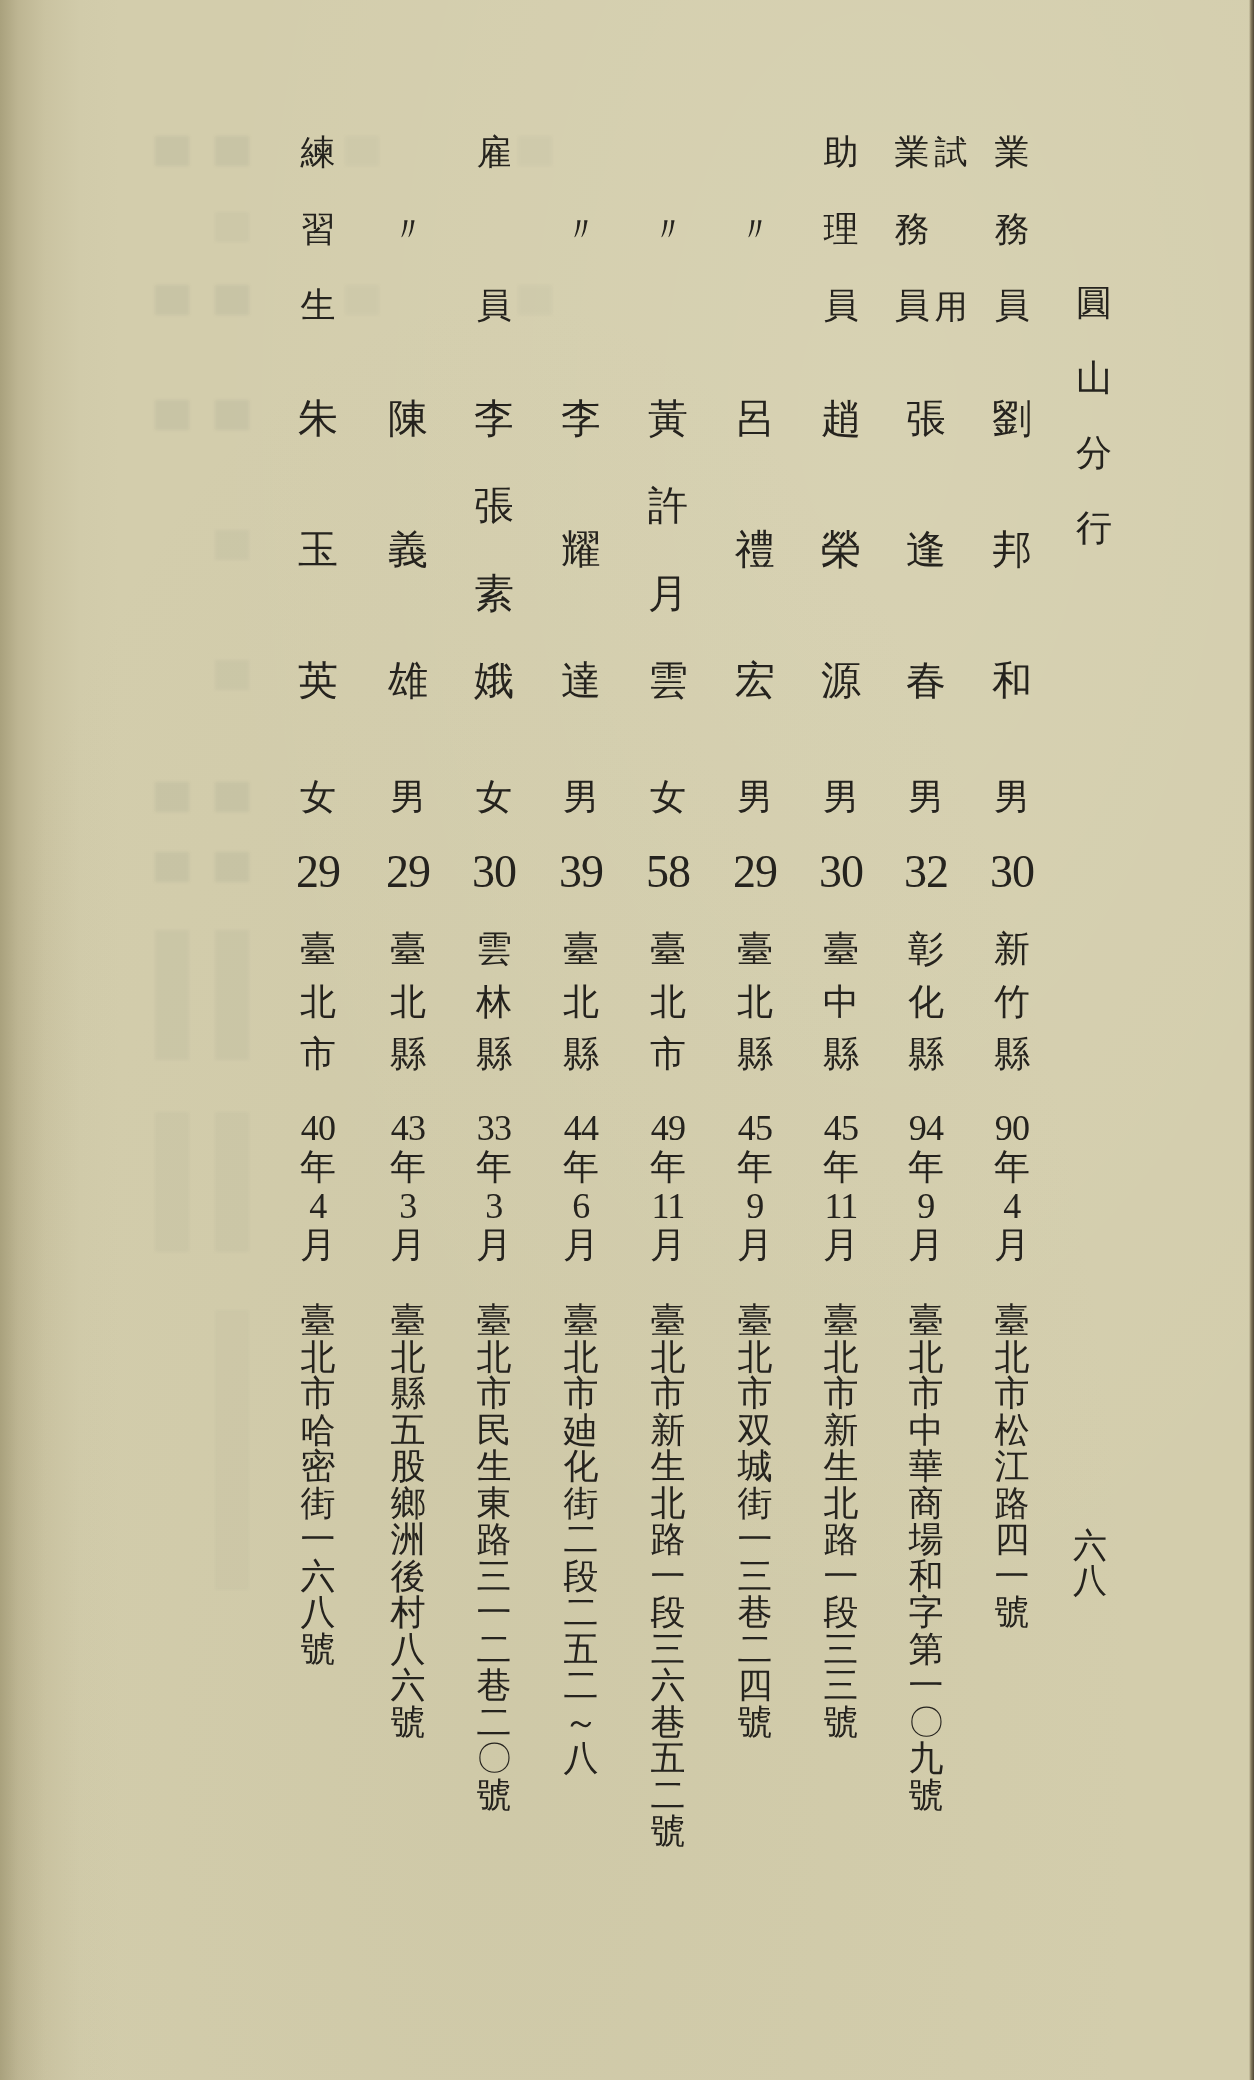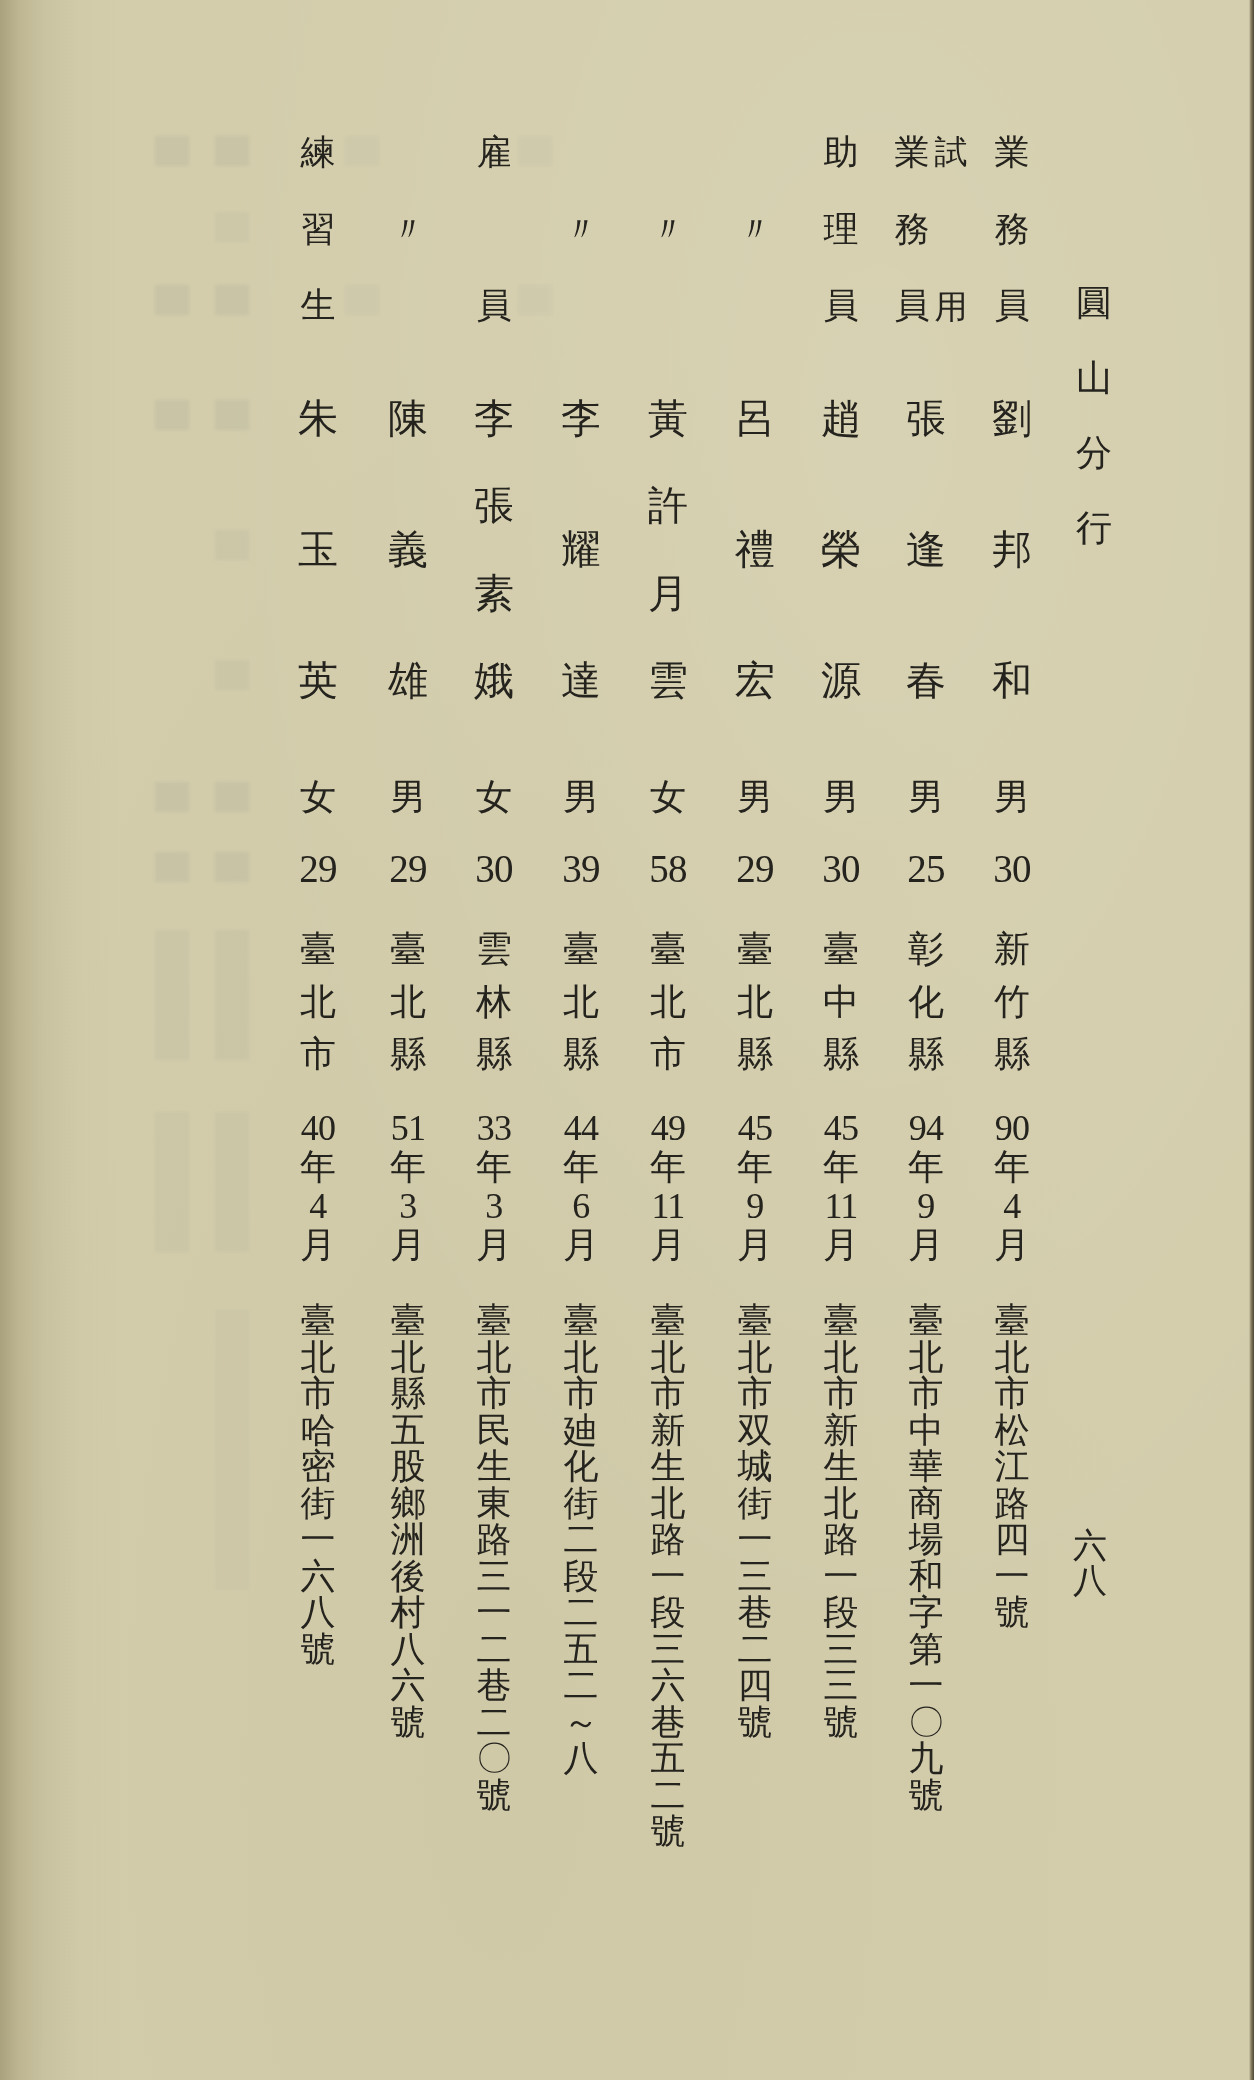--- a/index.html
+++ b/index.html
@@ -42,21 +42,21 @@
     white-space: nowrap;
     text-align: center;
   }
   .vt > span.num { font-family: "Liberation Serif", serif; letter-spacing: -0.02em; }
   .spread { justify-content: space-between; }
   .center { justify-content: center; }
 
   .f-title  { top: 135px; height: 188px; font-size: 35px; }
   .f-name   { top: 398px; height: 302px; font-size: 40px; }
   .f-sex    { top: 779px; font-size: 36px; }
-  .f-age    { top: 849px; font-size: 39px; }
+  .f-age    { top: 849px; font-size: 46px; }
   .f-native { top: 931px; height: 141px; font-size: 36px; }
   .f-date   { top: 1110px; font-size: 36px; gap: 3px; }
   .f-addr   { top: 1303px; font-size: 35px; gap: 1.5px; }
 
   .section-title { left: 1094px; top: 285px; height: 261px; font-size: 36px; }
   .page-number { left: 1090px; top: 1528px; font-size: 34px; gap: 1px; }
 </style>
 </head>
 <body>
 
@@ -149,21 +149,21 @@
       </div>
     <div class="vt spread f-name">
         <span>張</span>
         <span>逢</span>
         <span>春</span>
       </div>
     <div class="vt f-sex">
         <span>男</span>
       </div>
     <div class="vt f-age">
-        <span class="num">25</span>
+        <span class="num">32</span>
       </div>
     <div class="vt spread f-native">
         <span>彰</span>
         <span>化</span>
         <span>縣</span>
       </div>
     <div class="vt f-date">
         <span class="num">94</span>
         <span>年</span>
         <span class="num">9</span>
@@ -422,21 +422,21 @@
       </div>
     <div class="vt f-age">
         <span class="num">29</span>
       </div>
     <div class="vt spread f-native">
         <span>臺</span>
         <span>北</span>
         <span>縣</span>
       </div>
     <div class="vt f-date">
-        <span class="num">51</span>
+        <span class="num">43</span>
         <span>年</span>
         <span class="num">3</span>
         <span>月</span>
       </div>
     <div class="vt f-addr">
         <span>臺</span>
         <span>北</span>
         <span>縣</span>
         <span>五</span>
         <span>股</span>

